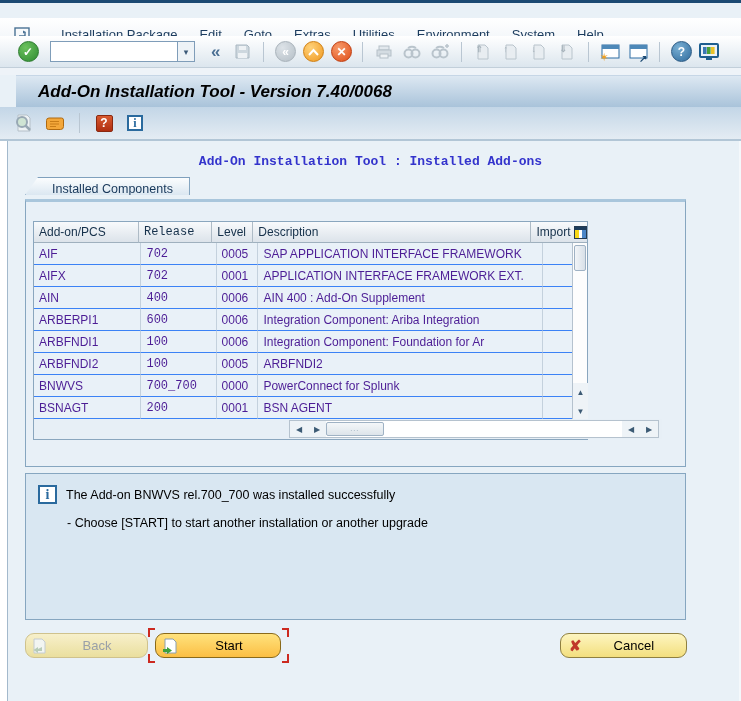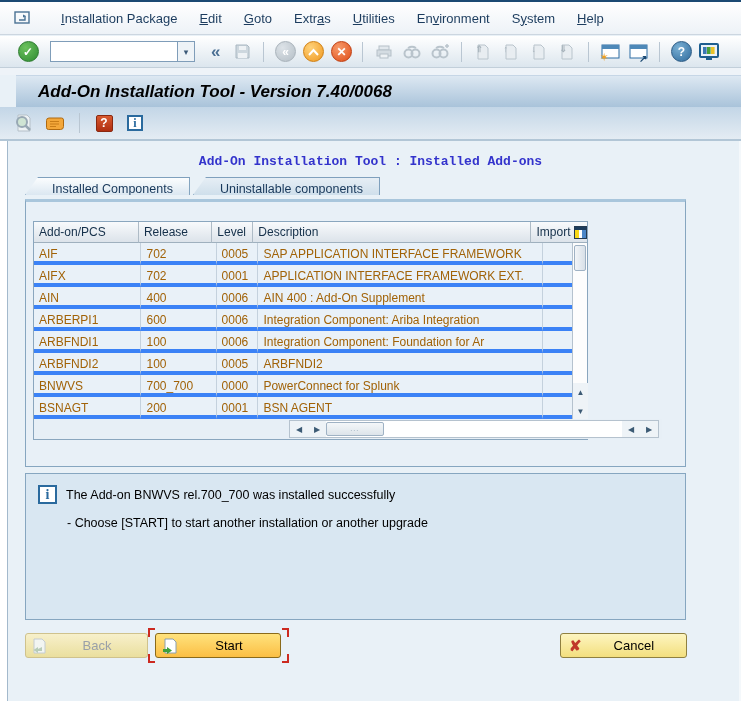--- a/index.html
+++ b/index.html
@@ -3,21 +3,21 @@
 <meta charset="utf-8">
 <style>
   * { margin:0; padding:0; box-sizing:border-box; }
   html,body { width:741px; height:701px; overflow:hidden;
     font-family:"Liberation Sans", sans-serif; background:#e9f1f7; position:relative; }
 
   .abs { position:absolute; }
 
   
   .topline { left:0; top:0; width:741px; height:3px; background:#1c4a73; }
-  .menubar { left:0; top:2px; width:741px; height:33px;
+  .menubar { left:0; top:18px; width:741px; height:33px;
     background:linear-gradient(#ffffff,#edf2f7); border-bottom:1px solid #ccd6e0;
     display:flex; align-items:center; padding-left:14px; }
   .menu-launch { width:20px; height:16px; margin-right:16px; display:flex; align-items:center; }
   .menu-item { padding:4px 11px; font-size:13px; color:#1c3c5e; white-space:nowrap; cursor:default; }
   .mi-key { text-decoration:underline; }
 
   .toolbar { left:0; top:36px; width:741px; height:32px;
     background:linear-gradient(#ffffff,#dce6ee); border-bottom:1px solid #c2cfda;
     display:flex; align-items:center; padding-left:16px; gap:4px; }
   .sep { width:1px; height:20px; background:#b9c6d2; margin:0 5px; flex:none; }
@@ -67,23 +67,23 @@
 
   .tabpanel { left:25px; top:58px; width:661px; height:268px;
     border:1px solid #86a6c0; border-top:3px solid #a9c6dc; background:#e8f0f7; }
 
   .grid { left:33px; top:80px; width:555px; height:219px; border:1px solid #8aa6be; background:#e9f1f8; }
   .grow { display:flex; height:22px; background:#e9f1f8; }
   .ghead { display:flex; height:21px; }
   .hc { background:linear-gradient(#f8fafc,#dce3ea); border-right:1px solid #aebbc6;
     border-bottom:1px solid #9fb0be; font-size:12px; color:#15304a; padding:3px 0 0 5px;
     white-space:nowrap; overflow:hidden; }
-  .dc { border-right:1px solid #c4d1dd; border-bottom:4px solid #3b82f6; font-size:12px; color:#a16207;
+  .dc { border-right:1px solid #c4d1dd; border-bottom:1px solid #3b82f6; font-size:12px; color:#4c1d95;
     padding:4px 0 0 5px; white-space:nowrap; overflow:hidden; position:relative; }
-  .w0{width:122px;} .w1{width:85px;} .w2{width:47px;} .w3{width:325px;} .w4{width:49px;}
+  .w0{width:122px;} .w1{width:85px;font-family:Liberation Mono, monospace;} .w2{width:47px;} .w3{width:325px;} .w4{width:49px;}
   .confcell { width:15px; background:linear-gradient(#f8fafc,#dce3ea); border-bottom:1px solid #9fb0be;
     display:flex; align-items:center; justify-content:center; }
   .conficon { width:13px; height:13px; border:1px solid #243a50; display:flex; flex-direction:column; }
   .confbar { height:3px; background:#1c3c5c; }
   .confcols { flex:1; display:flex; }
   .confcols span:nth-child(1){ flex:1; background:#f8d818; }
   .confcols span:nth-child(2){ flex:1; background:#ffffff; }
   .confcols span:nth-child(3){ flex:1; background:#4a86c8; }
   .imark { position:absolute; right:0; top:6px; width:3px; height:9px; background:#e8a440;
     border-left:1px solid #c07c18; }
@@ -110,21 +110,21 @@
   .status-header { height:20px; background:linear-gradient(#edf2f7,#c5d6e4); border-bottom:1px solid #9db6ca;
     font-size:12.5px; color:#15304a; padding:3px 0 0 8px; }
   .status-body { padding:11px 12px; }
   .status-line1 { display:flex; align-items:flex-start; gap:9px; font-size:12.5px; color:#000; }
   .status-line2 { margin:12px 0 0 29px; font-size:12.5px; color:#000; }
   .statusinfo { width:19px; height:19px; background:#fff; border:2px solid #2a6a9e; color:#2a6a9e;
     font-family:"Liberation Serif",serif; font-weight:bold; font-size:14px; line-height:15px;
     text-align:center; flex:none; }
 
   
-  .btn { position:absolute; height:25px; border-radius:3px; font-size:13px; display:flex;
+  .btn { position:absolute; height:25px; border-radius:9px; font-size:13px; display:flex;
     align-items:center; cursor:default; }
   .btn-label { flex:1; text-align:center; }
   .btn-back { left:25px; top:492px; width:123px; background:linear-gradient(#f7f0cb,#eadf9e);
     border:1px solid #cfc28d; color:#9aa0a8; }
   .btn-start { left:155px; top:492px; width:126px; background:linear-gradient(#ffe27d,#fbbf44);
     border:1px solid #8a6a1a; color:#000; }
   .btn-cancel { left:560px; top:492px; width:127px; background:linear-gradient(#fdf5c0,#f3df7e);
     border:1px solid #8f8040; color:#000; }
   .btnicon { margin-left:6px; display:flex; align-items:center; }
   .xglyph { color:#c0392b; font-weight:bold; font-size:15px; margin-left:8px; }
@@ -294,21 +294,20 @@
       <span class="infosq">i</span>
     </span>
 </div>
 
 <div class="abs content">
 
   <div class="abs screen-title">Add-On Installation Tool : Installed Add-ons</div>
 
   <div class="abs tabstrip">
     <span class="tab active">Installed Components</span>
-    <span class="tab inactive">Uninstallable components</span>
   </div>
 
   <div class="abs tabpanel"></div>
 
   <div class="abs grid">
     <div class="ghead">
       <span class="hc w0">Add-on/PCS</span>
       <span class="hc w1">Release</span>
       <span class="hc w2">Level</span>
       <span class="hc w3">Description</span>

